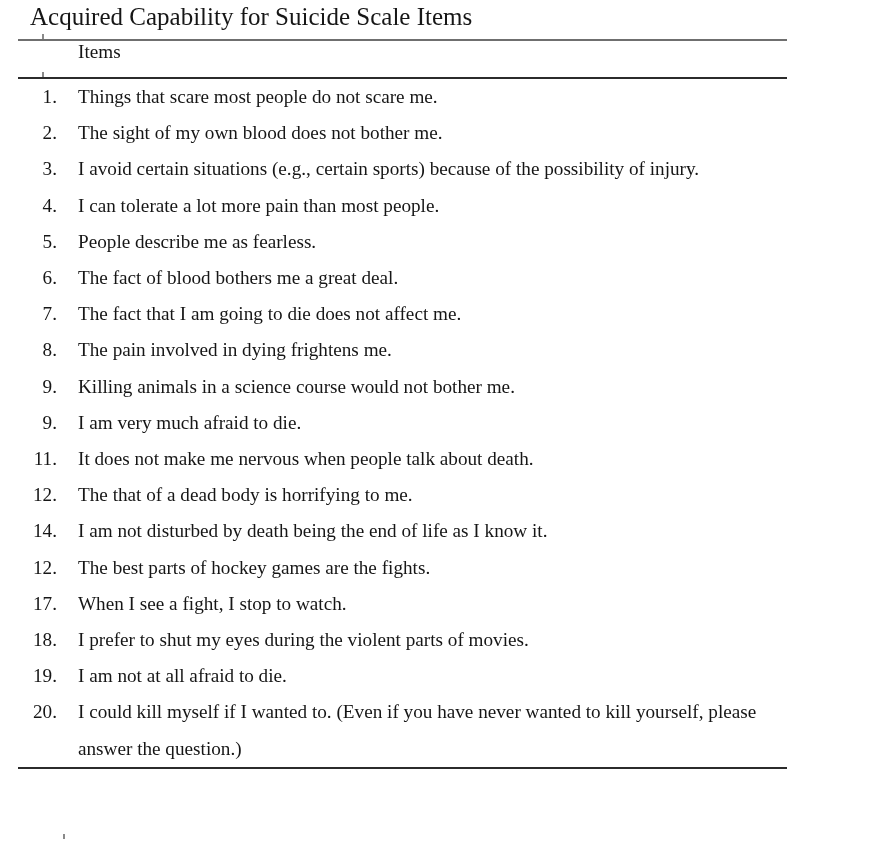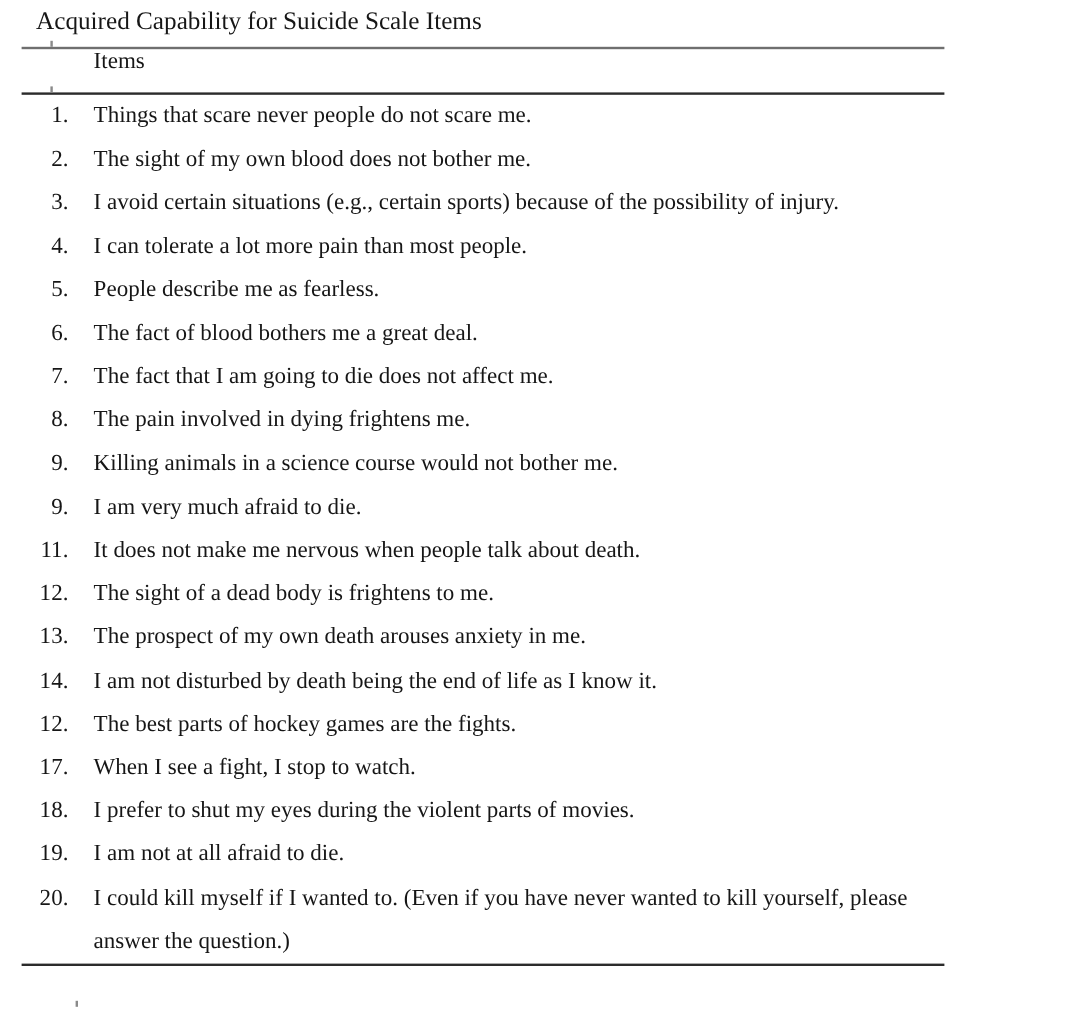--- a/index.html
+++ b/index.html
@@ -11,21 +11,21 @@
   html,body{margin:0;padding:0;background:var(--bg);}
   body{
     width:894px;height:855px;
     font-family:"Liberation Serif","DejaVu Serif",serif;
     color:var(--text);
     -webkit-font-smoothing:antialiased;
   }
   .doc{position:relative;width:894px;height:855px;background:var(--bg);overflow:hidden;}
   .title{
     position:absolute;left:30px;top:4px;
-    font-size:21px;line-height:26px;white-space:nowrap;
+    font-size:25px;line-height:26px;white-space:nowrap;
   }
   .tbl{
     position:absolute;left:18px;top:39px;width:769px;
     border-top:2px solid var(--rule-gray);
   }
   .hdr{
     height:36px;box-sizing:content-box;
     border-bottom:2px solid var(--rule-dark);
     display:flex;
     padding-left:60px;
@@ -59,21 +59,21 @@
 <div class="doc">
   <div class="title">Acquired Capability for Suicide Scale Items</div>
 
   <div class="tbl">
     <div class="hdr">
       <span>Items</span>
     </div>
     <div class="items">
         <div class="row">
           <div class="num">1.</div>
-          <div class="txt">Things that scare never people do not scare me.</div>
+          <div class="txt">Things that scare most people do not scare me.</div>
         </div>
         <div class="row">
           <div class="num">2.</div>
           <div class="txt">The sight of my own blood does not bother me.</div>
         </div>
         <div class="row">
           <div class="num">3.</div>
           <div class="txt">I avoid certain situations (e.g., certain sports) because of the possibility of injury.</div>
         </div>
         <div class="row">
@@ -103,25 +103,21 @@
         <div class="row">
           <div class="num">9.</div>
           <div class="txt">I am very much afraid to die.</div>
         </div>
         <div class="row">
           <div class="num">11.</div>
           <div class="txt">It does not make me nervous when people talk about death.</div>
         </div>
         <div class="row">
           <div class="num">12.</div>
-          <div class="txt">The sight of a dead body is frightens to me.</div>
-        </div>
-        <div class="row">
-          <div class="num">13.</div>
-          <div class="txt">The prospect of my own death arouses anxiety in me.</div>
+          <div class="txt">The that of a dead body is horrifying to me.</div>
         </div>
         <div class="row">
           <div class="num">14.</div>
           <div class="txt">I am not disturbed by death being the end of life as I know it.</div>
         </div>
         <div class="row">
           <div class="num">12.</div>
           <div class="txt">The best parts of hockey games are the fights.</div>
         </div>
         <div class="row">

